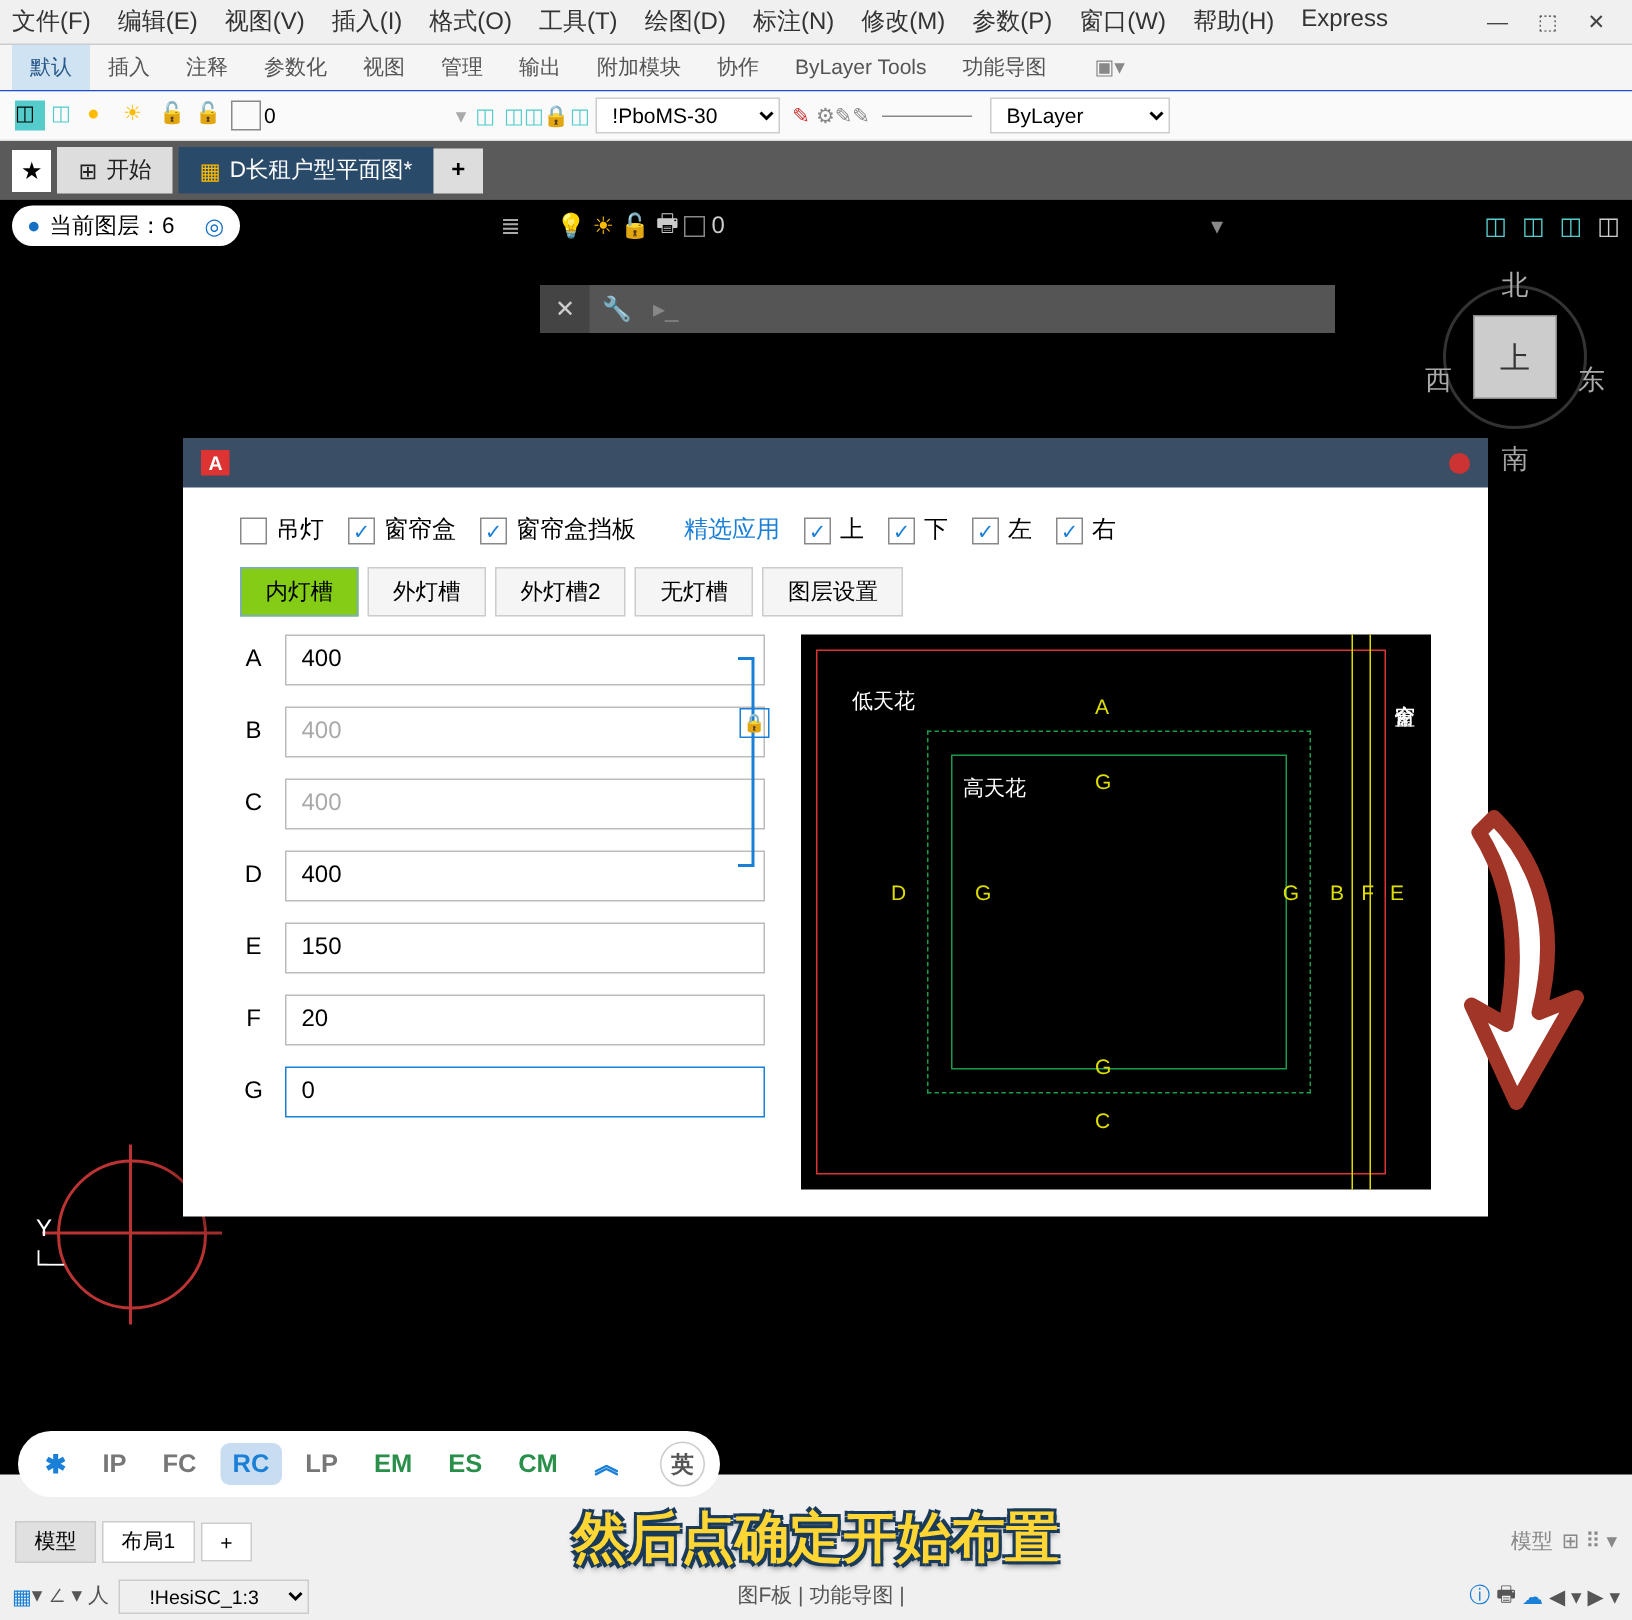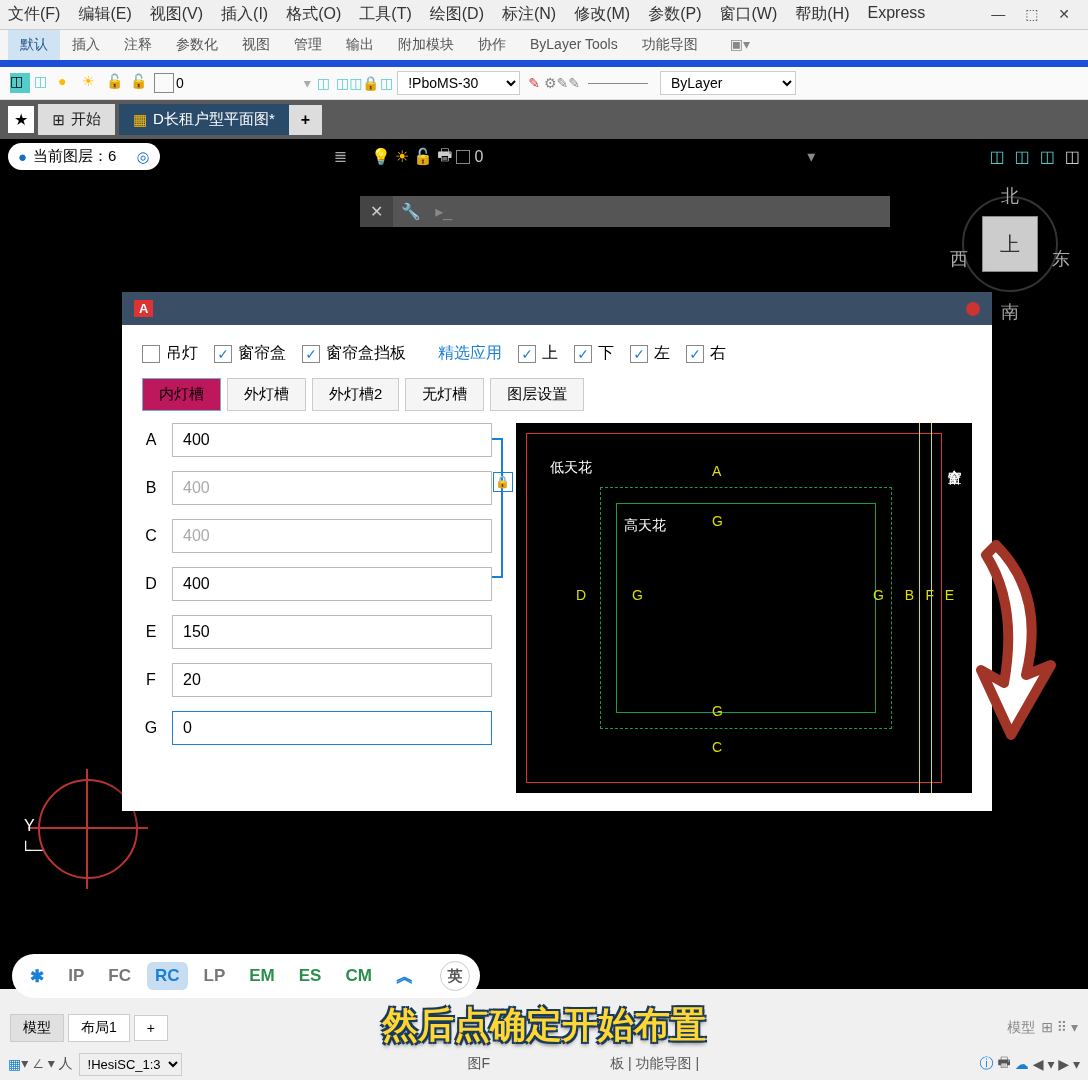--- a/index.html
+++ b/index.html
@@ -1,20 +1,20 @@
 <!DOCTYPE html>
 <html><head>
 <meta charset="utf-8">
 <style>
 *{margin:0;padding:0;box-sizing:border-box;font-family:"Microsoft YaHei",sans-serif}
 body{width:1088px;height:1080px;background:#f0f0f0;overflow:hidden;position:relative}
 .menubar{background:#f0f0f0;padding:4px 8px;display:flex;flex-wrap:wrap;gap:18px;font-size:16px;color:#333;border-bottom:1px solid #ccc}
 .menubar span{cursor:pointer}
 .winctrl{position:absolute;top:6px;right:10px;font-size:14px;letter-spacing:8px;color:#444}
-.ribbon-tabs{display:flex;background:#f5f5f5;border-bottom:7px solid #1d4ed8;padding:0 8px;font-size:14px;color:#555}
+.ribbon-tabs{display:flex;background:#f5f5f5;border-bottom:1px solid #1d4ed8;padding:0 8px;font-size:14px;color:#555}
 .ribbon-tabs span{padding:6px 12px;cursor:pointer}
 .ribbon-tabs span.active{background:#d0e3f3;color:#2a5a8a}
 .ribbon-tabs .arrow{margin-left:8px;padding:6px 12px;color:#888}
 .toolbar1{display:flex;align-items:center;padding:4px 8px;background:#fafafa;border-bottom:1px solid #ddd;font-size:14px}
 .toolbar1 select{border:1px solid #ccc;padding:2px 24px 2px 6px;margin:0 4px;font-size:14px;background:#fff}
 .ico{display:inline-block;width:20px;height:20px;margin:0 2px;vertical-align:middle}
 .filetabs{display:flex;align-items:center;background:#5a5a5a;padding:4px 8px;gap:4px}
 .filetabs .star{color:#000;background:#fff;padding:4px 6px}
 .filetabs .tab{background:#ddd;color:#222;padding:6px 14px;font-size:15px;display:flex;align-items:center;gap:6px}
 .filetabs .tab.active{background:#2a4a6a;color:#fff}
@@ -33,29 +33,29 @@
 .cube .n{position:absolute;top:0;left:50%;transform:translateX(-50%);color:#aaa;font-size:18px}
 .cube .s{position:absolute;bottom:0;left:50%;transform:translateX(-50%);color:#aaa;font-size:18px}
 .cube .w{position:absolute;left:0;top:45%;color:#aaa;font-size:18px}
 .cube .e{position:absolute;right:0;top:45%;color:#aaa;font-size:18px}
 .cube .top{position:absolute;top:32px;left:32px;width:56px;height:56px;background:#ccc;color:#333;display:flex;align-items:center;justify-content:center;font-size:20px;border:1px solid #888}
 .cube .ring{position:absolute;top:12px;left:12px;width:96px;height:96px;border:2px solid #333;border-radius:50%}
 .dialog{position:absolute;top:292px;left:122px;width:870px;background:#fff;box-shadow:0 4px 20px rgba(0,0,0,.5)}
 .dlgtitle{background:#3a4f66;color:#fff;padding:8px 12px;display:flex;align-items:center;gap:8px;font-size:17px}
 .dlgtitle .a{background:#d33;color:#fff;padding:1px 5px;font-weight:bold;font-size:13px}
 .dlgtitle .dot{margin-left:auto;width:14px;height:14px;background:#c33;border-radius:50%}
-.dlgbody{padding:18px 20px}
+.dlgbody{padding:18px 38px}
 .chkrow{display:flex;align-items:center;gap:16px;font-size:16px;margin-bottom:14px}
 .chkrow label{display:flex;align-items:center;gap:6px}
 .chk{width:18px;height:18px;border:1.5px solid #888;display:inline-flex;align-items:center;justify-content:center;font-size:14px;color:#1a7fd6}
 .chk.on::after{content:"✓"}
 .chkrow .lbl-blue{color:#1a7fd6}
 .subtabs{display:flex;gap:0;margin-bottom:12px;font-size:15px}
 .subtabs span{padding:6px 16px;border:1px solid #ccc;background:#f5f5f5;cursor:pointer}
-.subtabs span.active{background:#be185d;border-color:#7aa8d4}
+.subtabs span.active{background:#84cc16;border-color:#7aa8d4}
 .subtabs span + span{margin-left:6px}
 .formarea{display:flex;gap:24px}
 .fields{flex:0 0 350px}
 .row{display:flex;align-items:center;gap:12px;margin-bottom:14px}
 .row .lab{width:18px;text-align:center;font-size:16px}
 .row input{flex:1;border:1px solid #bbb;padding:7px 10px;font-size:16px}
 .row input.active{border:1.5px solid #1a7fd6}
 .row input.dim{color:#aaa}
 .lock{position:absolute;top:472px;left:493px;width:20px;height:20px;border:1.5px solid #1a7fd6;display:flex;align-items:center;justify-content:center;color:#1a7fd6;font-size:12px}
 .lockbar{position:absolute;top:438px;left:501px;width:2px;height:140px;border-right:2px solid #1a7fd6}
@@ -78,21 +78,21 @@
 .pillbar span{padding:4px 8px;color:#777;border-radius:6px}
 .pillbar span.rc{background:#c8ddf1;color:#1a7fd6}
 .pillbar span.g{color:#2a8f4a}
 .pillbar .ime{margin-left:10px;background:#fff;border:1px solid #ccc;border-radius:50%;width:30px;height:30px;display:flex;align-items:center;justify-content:center;color:#555;font-size:15px}
 .pillbar .up{color:#1a7fd6;font-size:18px}
 .bottombar{position:absolute;bottom:36px;left:0;right:0;background:#f0f0f0;display:flex;align-items:center;padding:2px 10px;font-size:14px}
 .bottombar .tab{padding:4px 12px;border:1px solid #ccc;background:#fff;margin-right:4px}
 .bottombar .tab.active{background:#e0e0e0}
 .bottombar .right{margin-left:auto;display:flex;gap:6px;color:#888}
 .statusbar{position:absolute;bottom:0;left:0;right:0;background:#f0f0f0;display:flex;align-items:center;padding:4px 8px;font-size:14px;color:#555}
-.statusbar select{border:1px solid #ccc;padding:2px 4px;font-size:13px;margin:0 6px}
+.statusbar select{border:1px solid #ccc;padding:2px 16px;font-size:13px;margin:0 6px}
 .statusbar .right{margin-left:auto;display:flex;gap:4px;align-items:center}
 .caption{position:absolute;bottom:30px;left:50%;transform:translateX(-50%);font-size:36px;font-weight:bold;color:#ffd633;text-shadow:-2px -2px 0 #1a3a5a,2px -2px 0 #1a3a5a,-2px 2px 0 #1a3a5a,2px 2px 0 #1a3a5a,0 3px 4px rgba(0,0,0,.6)}
 .compass{position:absolute;top:605px;left:38px;width:100px;height:100px}
 .compass .ring{width:100px;height:100px;border:2px solid #b33;border-radius:50%}
 .compass .cross1{position:absolute;top:48px;left:-10px;width:120px;height:2px;background:#b33}
 .compass .cross2{position:absolute;left:48px;top:-10px;height:120px;width:2px;background:#b33}
 .ucs{position:absolute;bottom:130px;left:20px;color:#fff;font-size:16px}
 .ucs .y{position:absolute;top:-24px;left:4px}
 </style>
 </head>
@@ -144,21 +144,21 @@
   <span style="color:#5cc">◫</span>
   <span style="color:#5cc">◫</span>
   <span style="color:#3af">🔒</span>
   <span style="color:#5cc">◫</span>
   <select><option>!PboMS-30</option></select>
   <span style="color:#c33;margin:0 4px">✎</span>
   <span style="color:#888">⚙</span>
   <span style="color:#888">✎</span>
   <span style="color:#888">✎</span>
   <span style="margin:0 8px;border-top:1px solid #888;width:60px"></span>
-  <select style="width:136px"><option>ByLayer</option></select>
+  <select style="width:120px"><option>ByLayer</option></select>
 </div>
 
 <div class="filetabs">
   <div class="star">★</div>
   <div class="tab">
       <span>⊞</span>
       <span>开始</span>
     </div>
   <div class="tab active">
       <span style="color:#fb0">▦</span>
@@ -338,21 +338,21 @@
     <span>模型</span>
     <span>⊞ ⠿ ▾</span>
   </div>
 </div>
 
 <div class="statusbar">
   <span style="color:#1a7fd6">▦</span>
   <span>▾ ∠ ▾ 人</span>
   <select><option>!HesiSC_1:3</option></select>
   <span style="margin-left:280px">图F</span>
-  <span style="margin-left:120px">板 | 功能导图 |</span>
+  <span style="">板 | 功能导图 |</span>
   <div class="right">
     <span style="color:#1a7fd6">ⓘ</span>
     <span>🖶</span>
     <span style="color:#1a7fd6">☁</span>
     <span>◀ ▾ ▶ ▾</span>
   </div>
 </div>
 
 <div class="caption">然后点确定开始布置</div>
 

